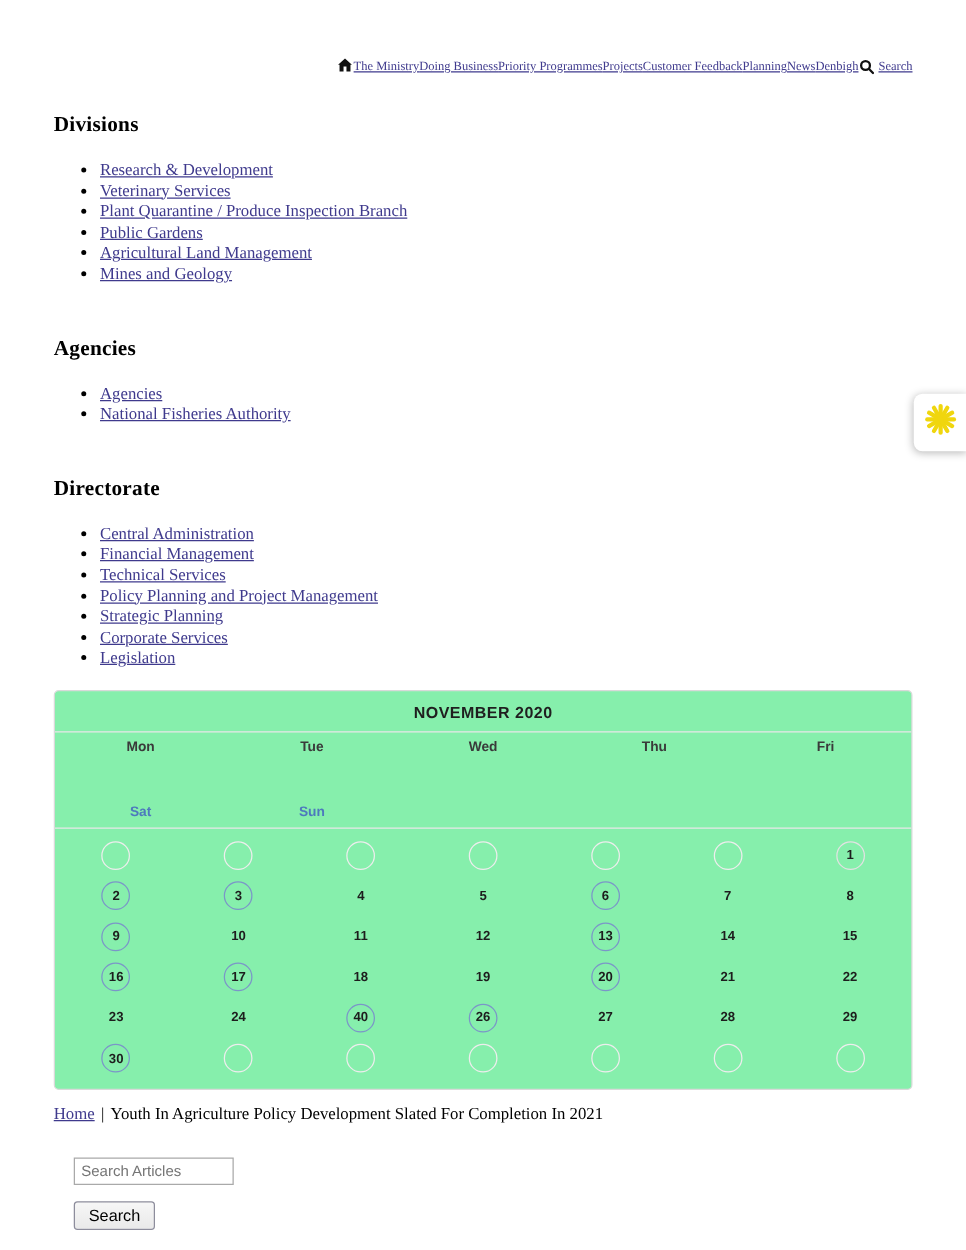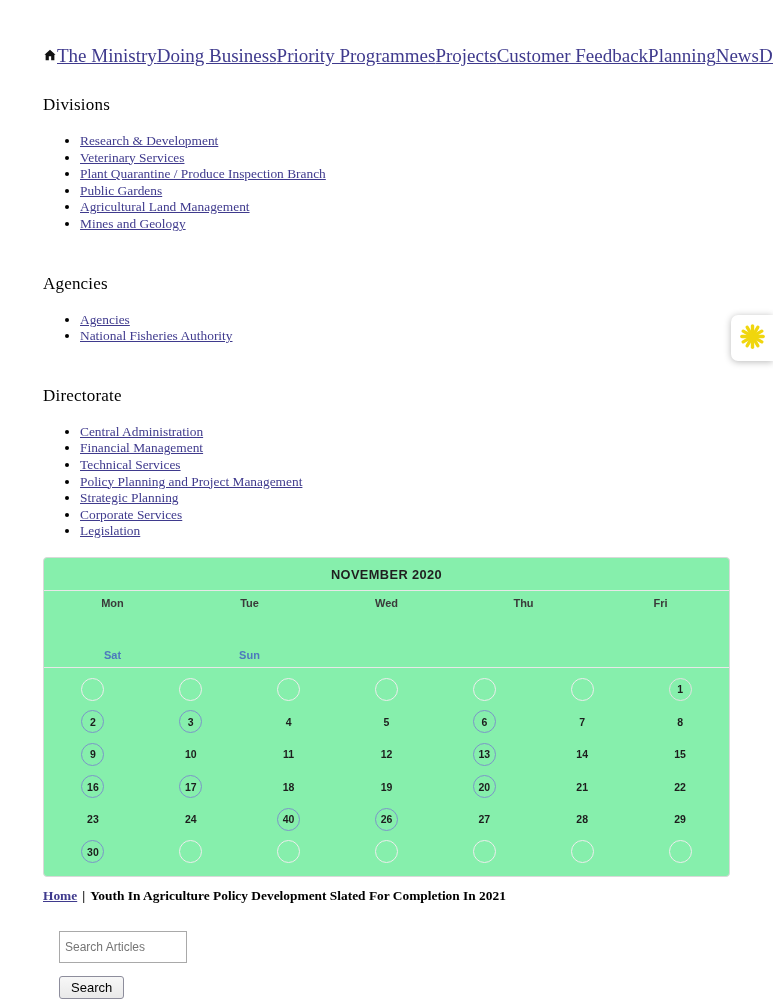--- a/index.html
+++ b/index.html
@@ -9,34 +9,34 @@
     position: relative;
     font-family: "Liberation Serif", serif;
     color: #000;
     overflow: hidden;
   }
   .container { padding: 45px 43px 0 43px; }
 
   
   nav.main-nav {
     display: flex;
-    justify-content: flex-start;
+    justify-content: flex-end;
     align-items: center;
-    font-size: 19px;
+    font-size: 10px;
     white-space: nowrap;
   }
   nav.main-nav a { color: var(--link-color, #3f3a8d); text-decoration: underline; }
   nav.main-nav a.icon-link { text-decoration: none; color: #111; display: inline-flex; align-items: center; }
   .search-link { display: inline-flex; align-items: center; gap: 3px; }
   .search-link .mag { display: inline-flex; }
 
   
   #sections h2 {
     font-size: 17px;
-    font-weight: normal;
+    font-weight: bold;
     margin-top: 41px;
     letter-spacing: 0.2px;
   }
   #sections h2:first-child { margin-top: 28px; }
   #sections ul { margin: 18px 0 0 0; padding-left: 37px; }
   #sections li { font-size: 13.4px; line-height: 16.6px; }
   #sections li a { color: var(--link-color, #3f3a8d); text-decoration: underline; }
 
   
   .a11y-widget {
@@ -92,29 +92,29 @@
     display: flex; align-items: center; justify-content: center;
     font-size: 10.5px; font-weight: 600; color: #1d1d1d;
     border: 1px solid transparent;
   }
   .t-empty { border-color: #ededed; }
   .t-light { border-color: #e2e2e2; }
   .t-plain { border-color: transparent; }
   .t-event { border-color: var(--event-color, #7b96c8); cursor: pointer; }
 
   
-  .breadcrumb { margin-top: 11px; font-size: 13.4px; font-weight: bold; }
+  .breadcrumb { margin-top: 11px; font-size: 13.4px; }
   .breadcrumb a { color: var(--link-color, #3f3a8d); text-decoration: underline; }
   .breadcrumb .sep { margin: 0 5px; color: #000; }
 
   
   .article-search { margin: 27px 0 0 16px; }
   .article-search input {
     display: block;
-    width: 128px; height: 32px;
+    width: 128px; height: 22px;
     border: 1px solid #a9a9a9;
     padding: 2px 5px;
     font-family: "Liberation Sans", sans-serif;
     font-size: 12px;
     color: #333;
     border-radius: 0;
     background: #fff;
   }
   .article-search input::placeholder { color: #757575; }
   .article-search button {

